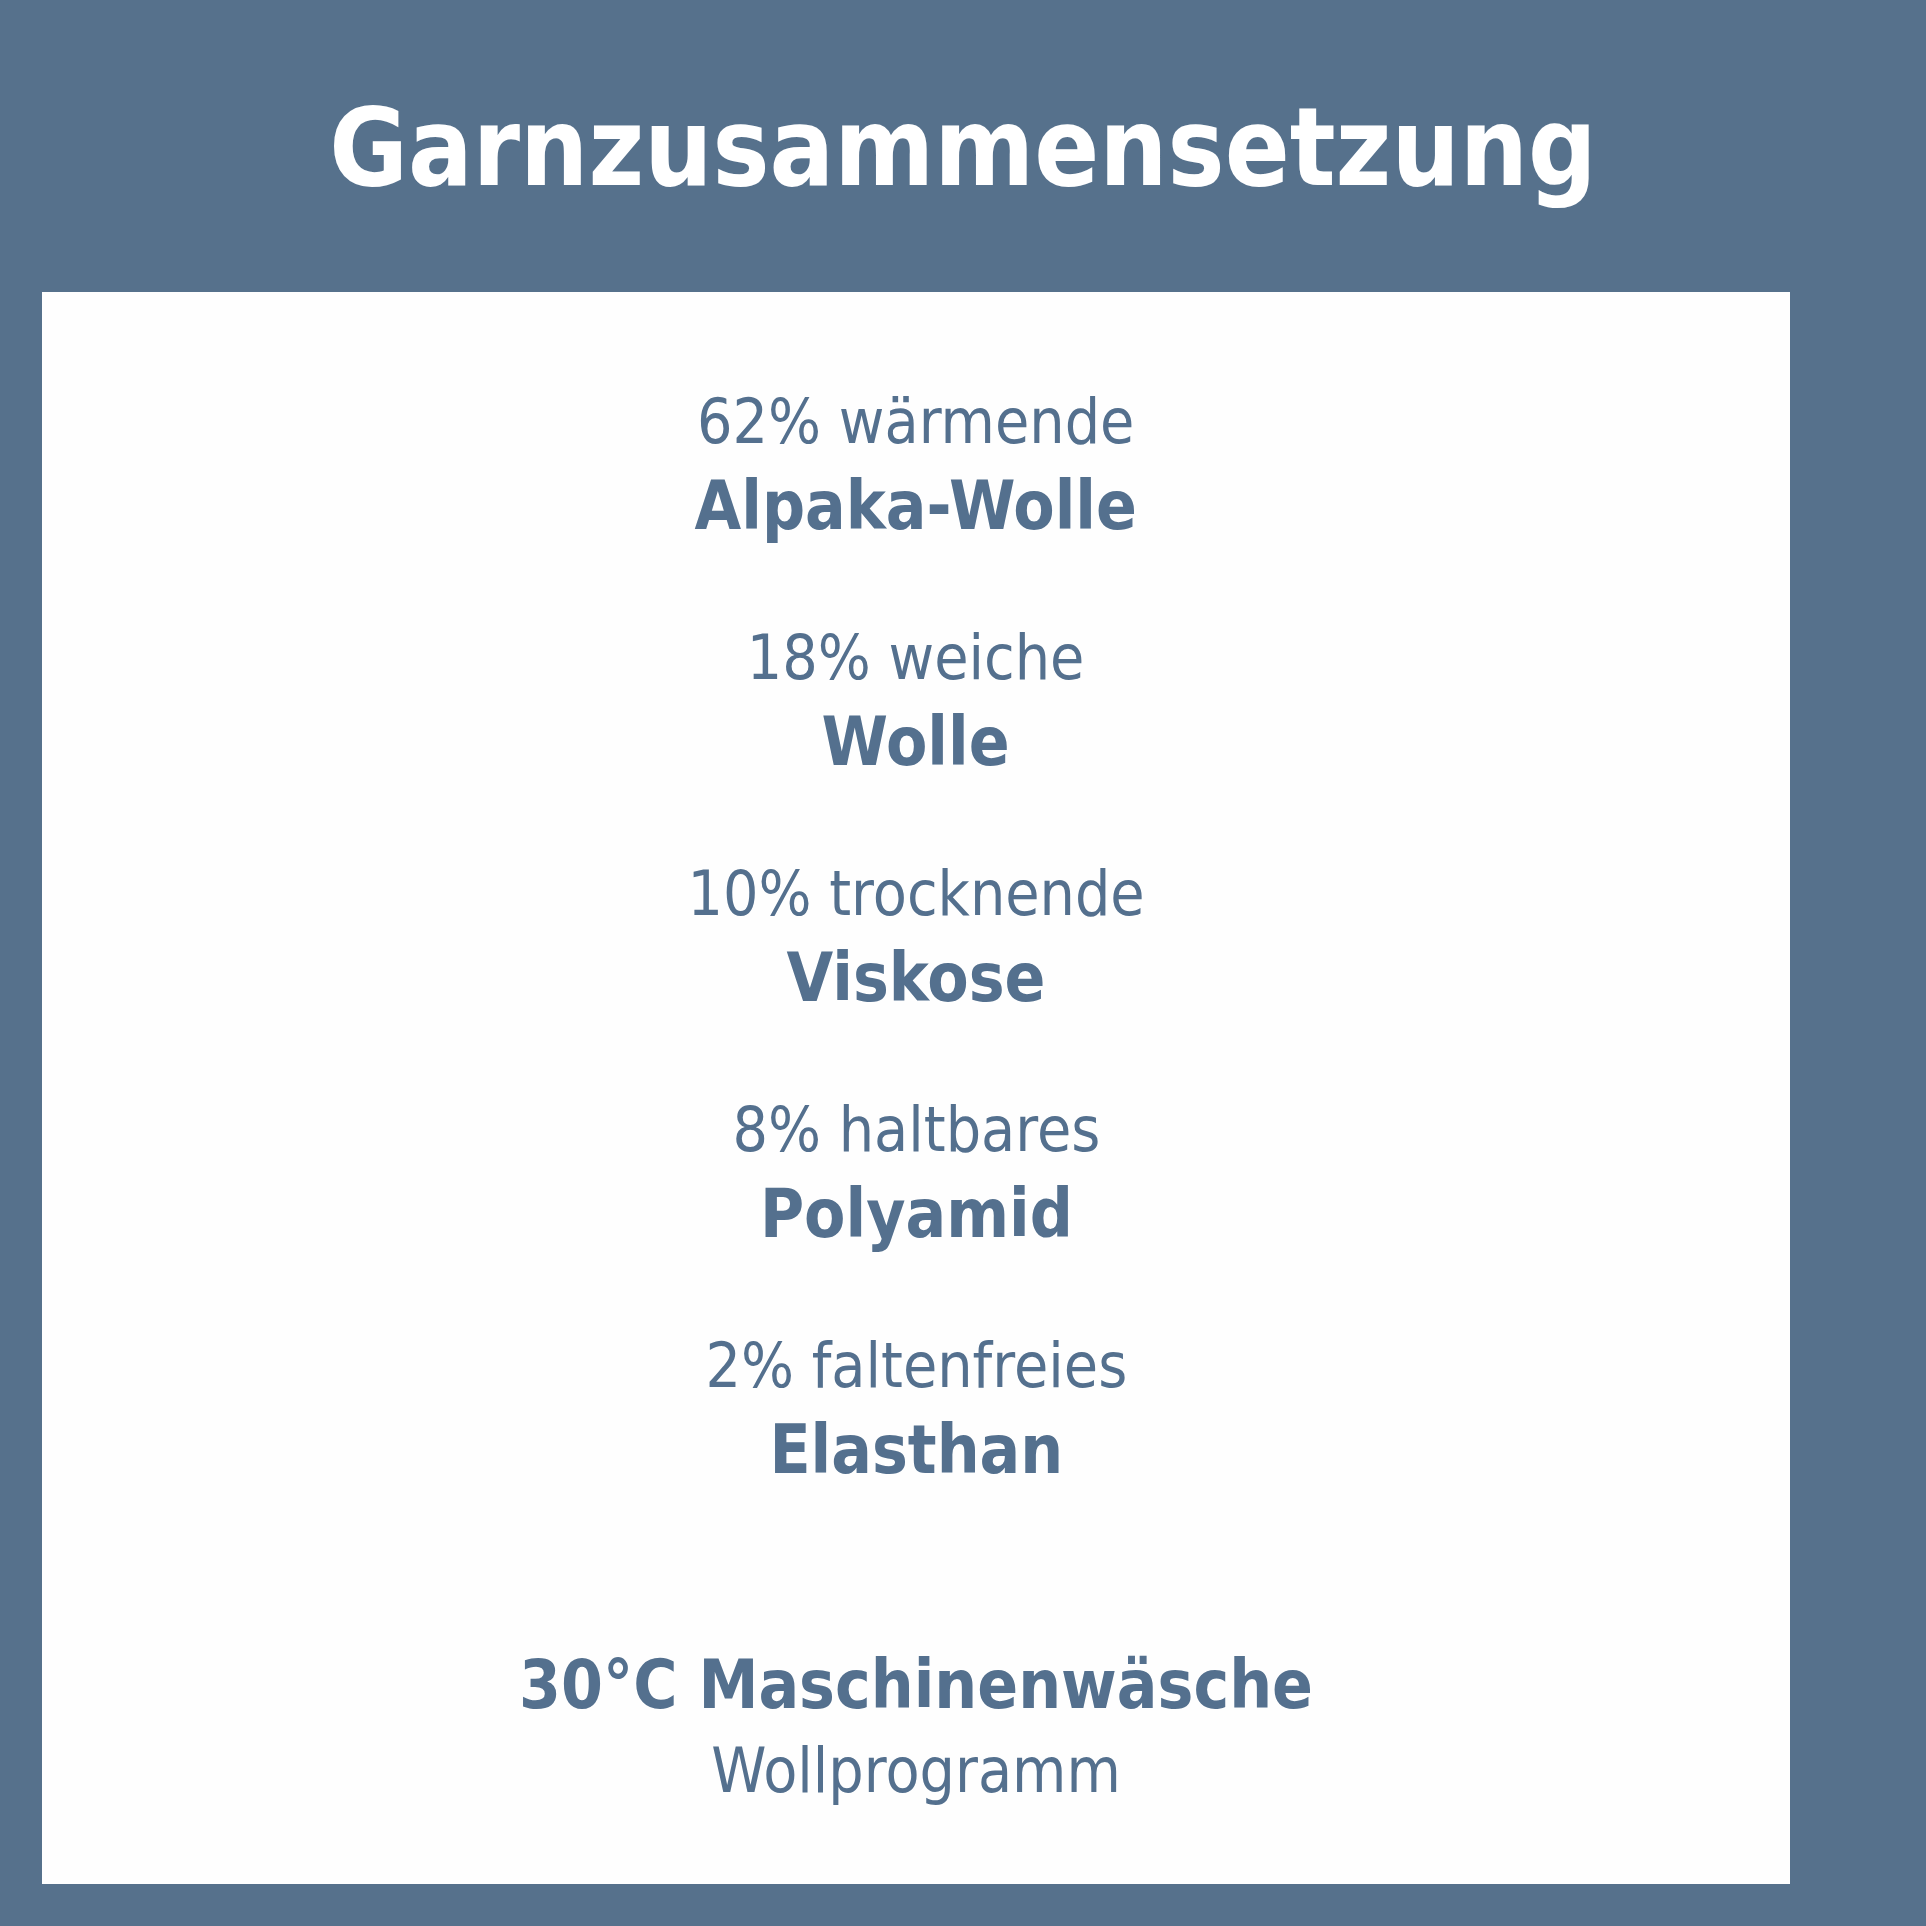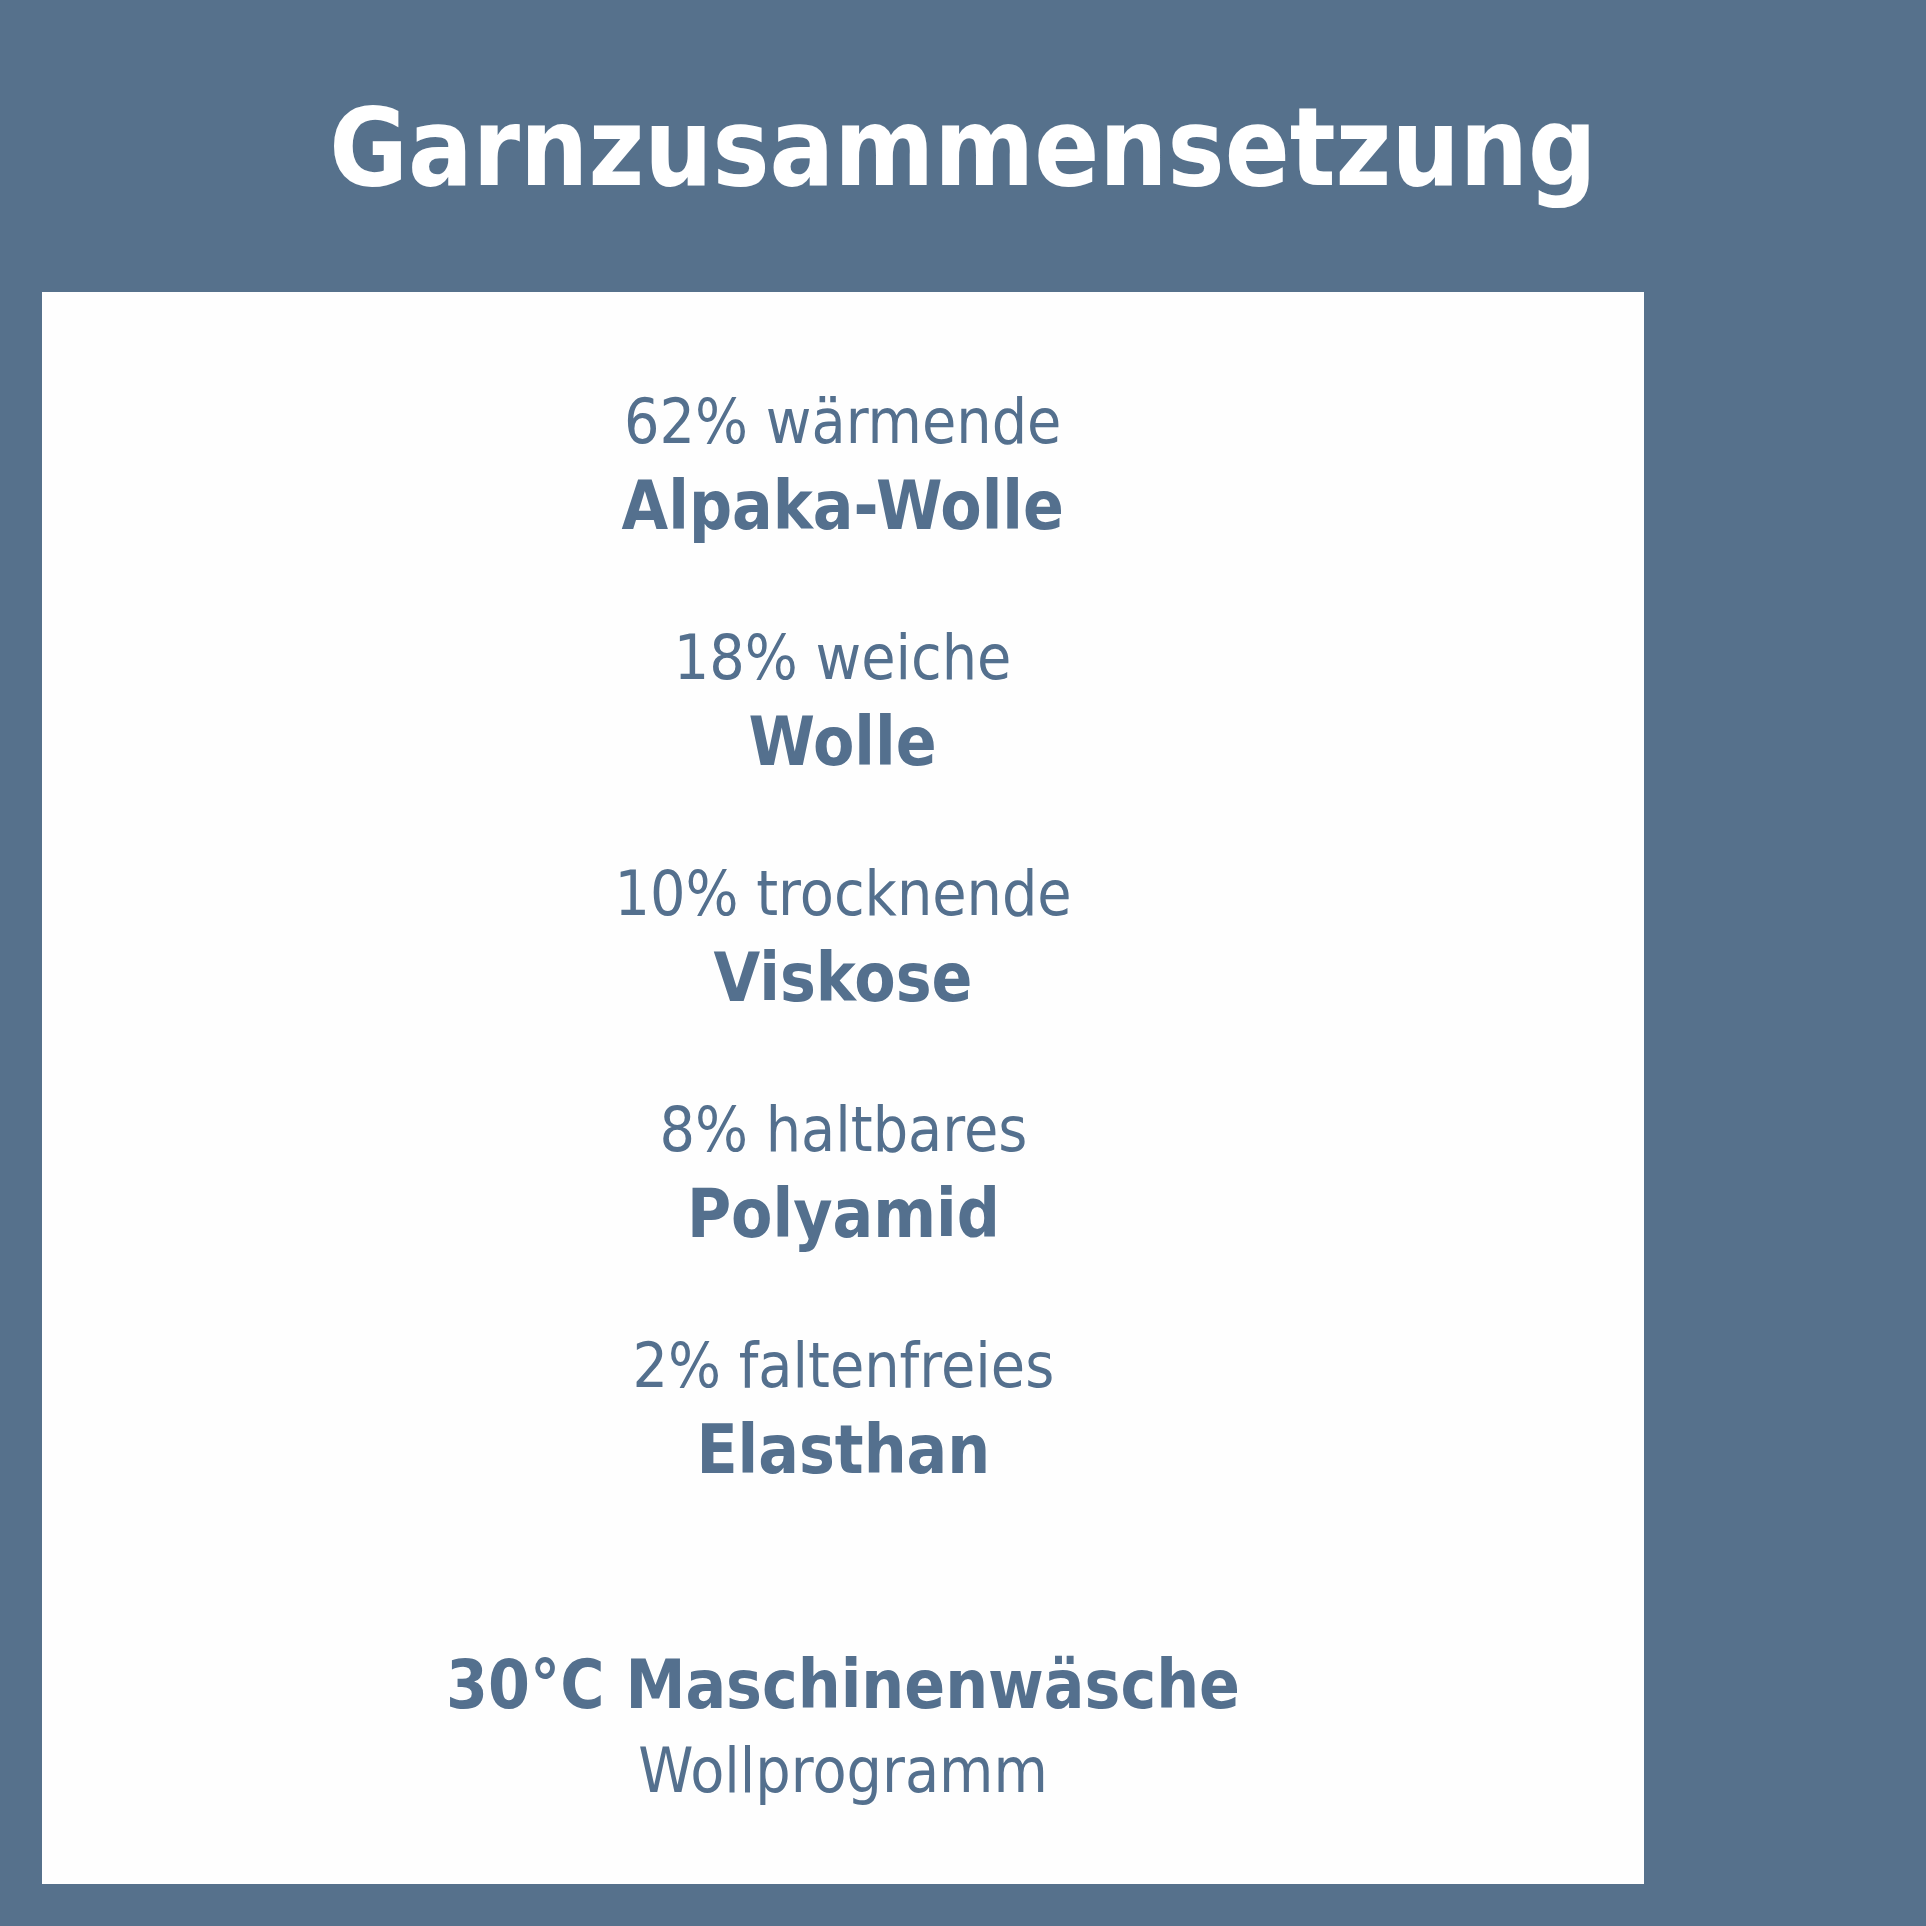--- a/index.html
+++ b/index.html
@@ -21,21 +21,21 @@
     font-size: 109px;
     font-weight: bold;
     line-height: 160px;
     transform: scaleX(0.88);
     white-space: nowrap;
   }
   .panel {
     position: absolute;
     left: 42px;
     top: 292px;
-    width: 1602px;
+    width: 1748px;
     height: 1592px;
     background: #FEFEFE;
     display: flex;
     flex-direction: column;
     align-items: center;
     box-sizing: border-box;
     padding-top: 87px;
   }
   .block {
     text-align: center;

